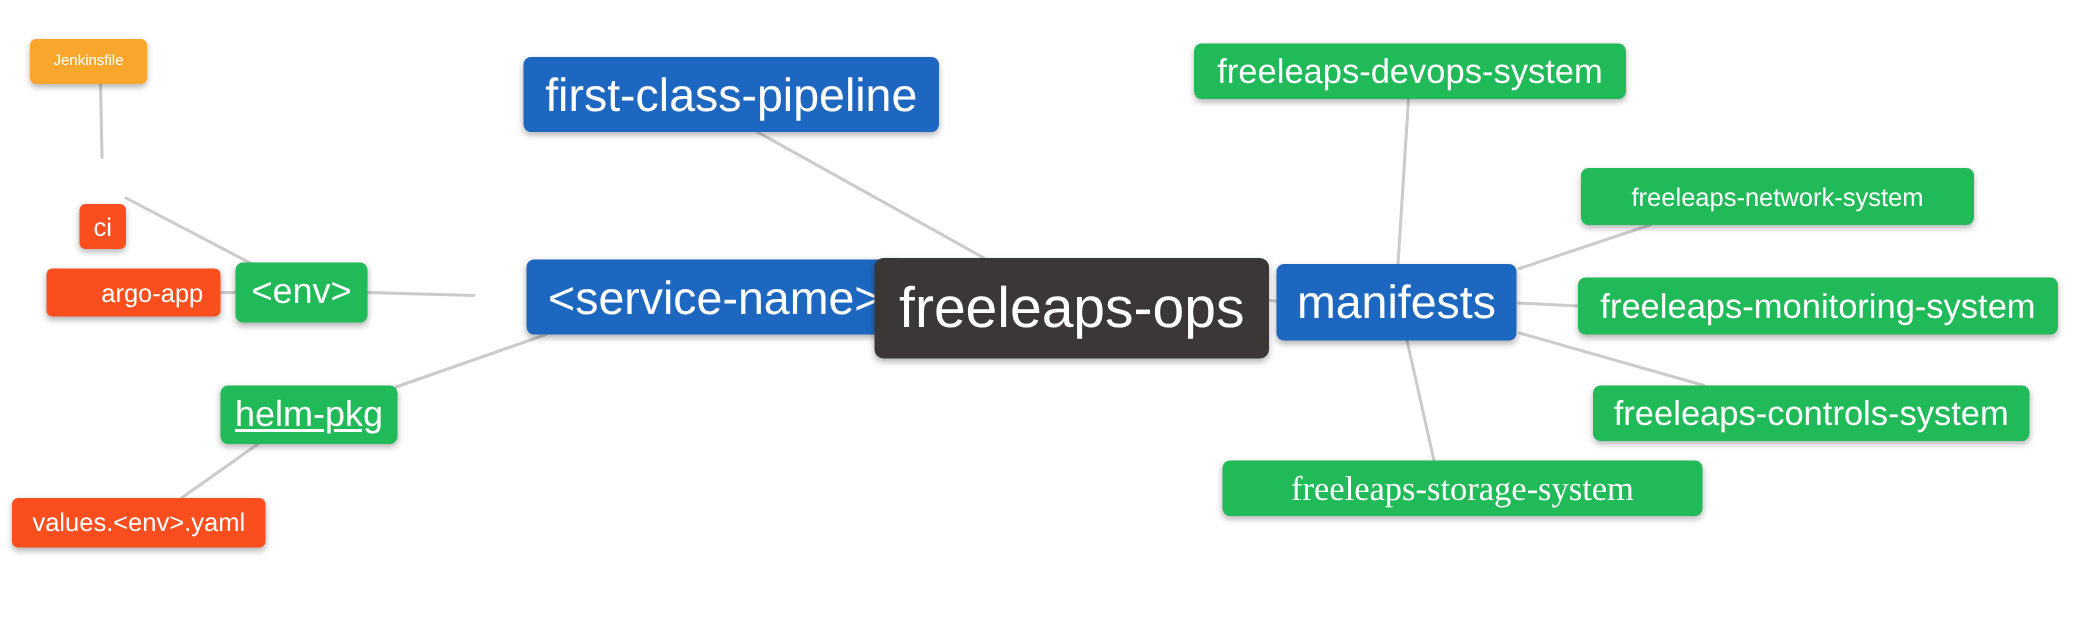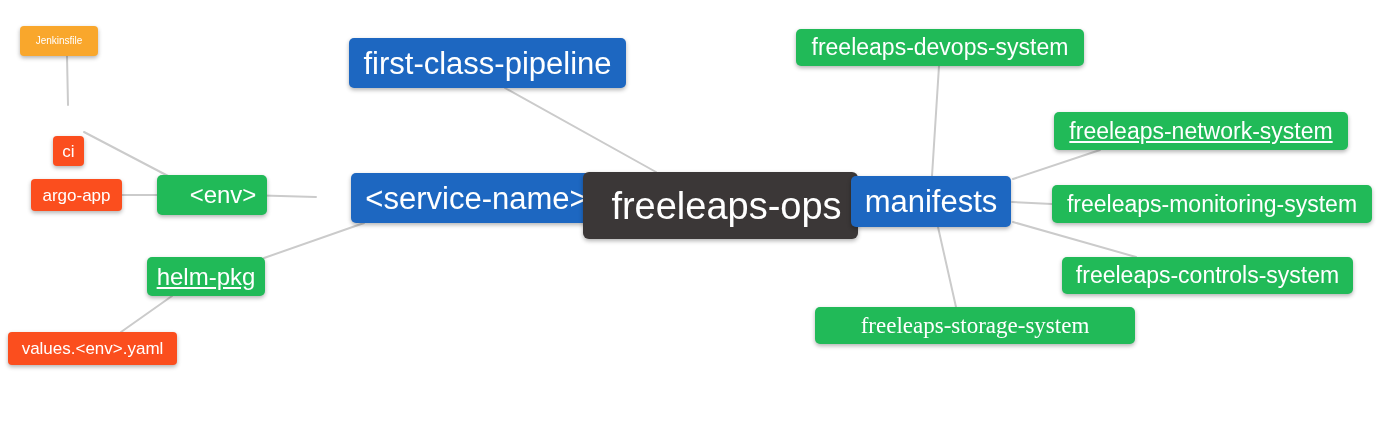--- a/index.html
+++ b/index.html
@@ -35,21 +35,21 @@
     border-radius: 5px;
     box-shadow: 0 2px 4px rgba(0,0,0,0.30);
     cursor: pointer;
     user-select: none;
     line-height: 1;
   }
   .node.blue   { background: var(--blue,   #1d67c1); margin-left: 35px; }
   .node.green  { background: var(--green,  #21ba58); }
   .node.red    { background: var(--red,    #fb4e1e); border-radius: 4px; }
   .node.orange { background: var(--orange, #f9a72c); border-radius: 4px; }
-  .node.dark   { background: var(--dark,   #3b3737); border-radius: 6px; padding-left: 12px; }
+  .node.dark   { background: var(--dark,   #3b3737); border-radius: 6px; }
 </style>
 </head>
 <body>
 
 <div class="canvas">
 
   <svg class="edges" viewBox="0 0 1390 421">
     <line x1="67" y1="56" x2="68" y2="105"></line>
     <line x1="84" y1="132" x2="170" y2="177"></line>
     <line x1="122" y1="195" x2="157" y2="195"></line>
@@ -63,39 +63,39 @@
     <line x1="1100" y1="150" x2="1013" y2="179"></line>
     <line x1="1052" y1="204" x2="1012" y2="202"></line>
     <line x1="1136" y1="257" x2="1013" y2="222"></line>
     <line x1="956" y1="307" x2="938" y2="227"></line>
   </svg>
 
   <div class="node orange" style="left:20px;  top:26px;  width:78px;  height:30px; font-size:10px;">Jenkinsfile</div>
 
   <div class="node red" style="left:53px;  top:105px; width:31px;  height:30px; font-size:17px;margin-top:31px;">ci</div>
 
-  <div class="node red" style="left:31px;  top:179px; width:91px;  height:32px; font-size:17px;">argo-app</div>
+  <div class="node red" style="left:31px;  top:179px; width:91px;  height:32px; font-size:17px;padding-left:25px;">argo-app</div>
 
-  <div class="node green" style="left:157px; top:175px; width:88px;  height:40px; font-size:24px;padding-left:22px;">&lt;env&gt;</div>
+  <div class="node green" style="left:157px; top:175px; width:88px;  height:40px; font-size:24px;">&lt;env&gt;</div>
 
   <div class="node green" style="left:147px; top:257px; width:118px; height:39px; font-size:24px;text-decoration:underline;">helm-pkg</div>
 
   <div class="node red" style="left:8px;   top:332px; width:169px; height:33px; font-size:17px;">values.&lt;env&gt;.yaml</div>
 
   <div class="node blue" style="left:314px; top:38px;  width:277px; height:50px; font-size:31px;">first-class-pipeline</div>
 
   <div class="node blue" style="left:316px; top:173px; width:251px; height:50px; font-size:31px;">&lt;service-name&gt;</div>
 
   <div class="node dark" style="left:583px; top:172px; width:263px; height:67px; font-size:38px;">freeleaps-ops</div>
 
   <div class="node blue" style="left:816px; top:176px; width:160px; height:51px; font-size:31px;">manifests</div>
 
   <div class="node green" style="left:796px; top:29px;  width:288px; height:37px; font-size:23px;">freeleaps-devops-system</div>
 
-  <div class="node green" style="left:1054px; top:112px; width:294px; height:38px; font-size:23px;text-decoration:underline;">freeleaps-network-system</div>
+  <div class="node green" style="left:1054px; top:112px; width:262px; height:38px; font-size:17px;">freeleaps-network-system</div>
 
   <div class="node green" style="left:1052px; top:185px; width:320px; height:38px; font-size:23px;">freeleaps-monitoring-system</div>
 
   <div class="node green" style="left:1062px; top:257px; width:291px; height:37px; font-size:23px;text-align:center;">freeleaps-controls-system</div>
 
   <div class="node green" style="left:815px; top:307px; width:320px; height:37px; font-size:23px;font-family:Liberation Serif, serif;">freeleaps-storage-system</div>
 
 </div>
 
 </body></html>

